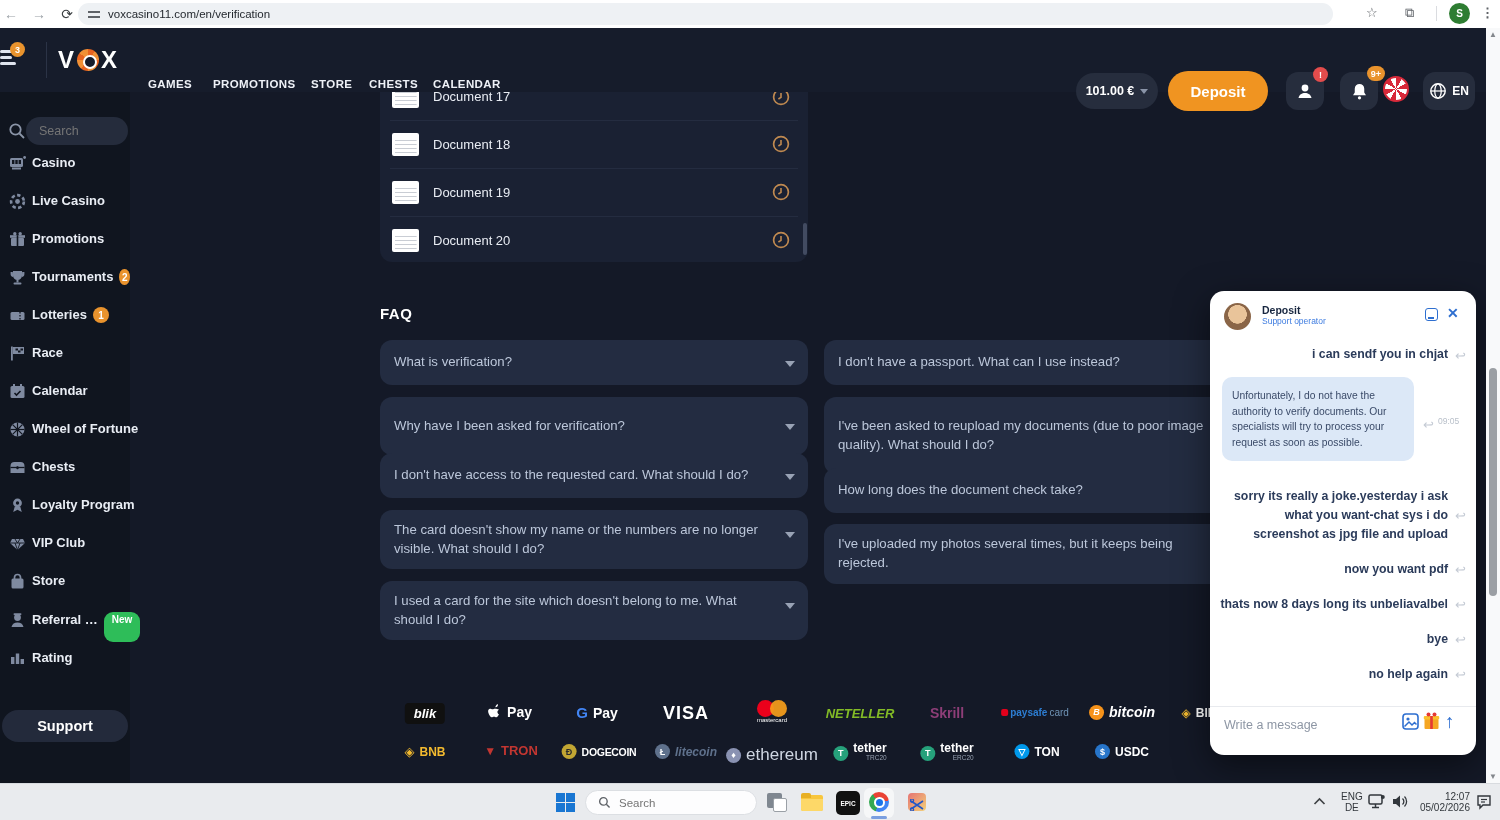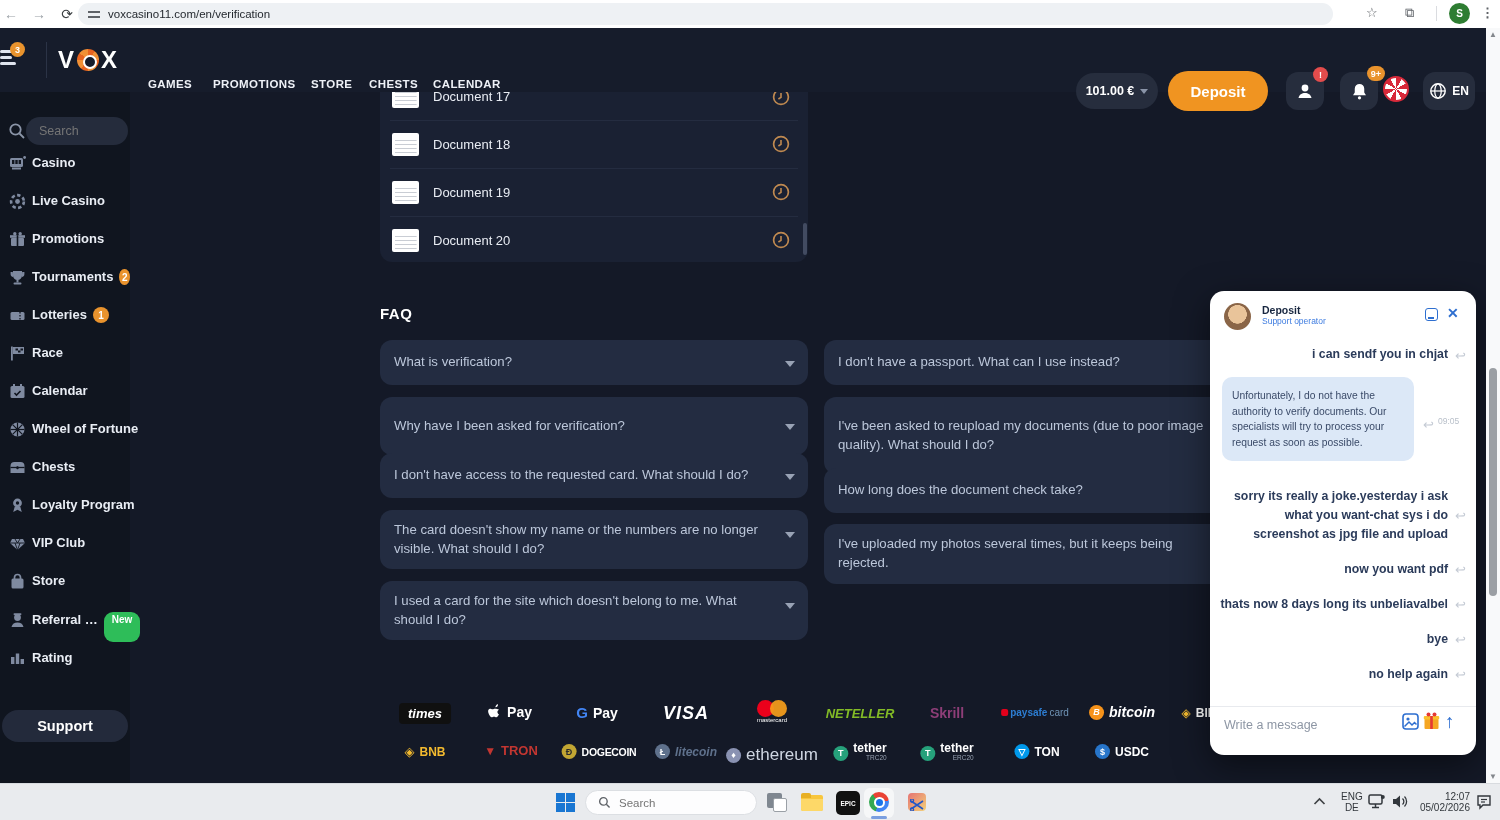--- a/index.html
+++ b/index.html
@@ -388,35 +388,35 @@
   <div class="faq-card abs" style="left:824px;top:468px;height:45px">
     <span>How long does the document check take?</span>
       <span class="faq-chevron"></span>
   </div>
   <div class="faq-card abs" style="left:824px;top:524px;height:60px">
     <span>I've uploaded my photos several times, but it keeps being rejected.</span>
       <span class="faq-chevron"></span>
   </div>
 
   <div class="pay" style="left:425px;top:703px">
-    <span style="background:#101010;color:#fff;font-weight:bold;font-style:italic;font-size:13px;padding:3px 9px;border-radius:4px">times</span>
+    <span style="background:#101010;color:#fff;font-weight:bold;font-style:italic;font-size:13px;padding:3px 9px;border-radius:4px">blik</span>
   </div>
   <div class="pay" style="left:510px;top:704px">
     <svg width="14" height="16" viewBox="0 0 16 18">
         <path d="M8 5.2c-.9 0-2 .7-2.8.7-.9 0-2-.7-3.1-.7C.7 5.2-1 7.5 1 11.6c.8 1.6 1.9 3.4 3.2 3.4 1 0 1.3-.6 2.6-.6s1.6.6 2.6.6c1.3 0 2.4-1.8 3.1-3.4-2.3-1.1-2.4-4.3 0-5.3C11.6 5.5 9.1 5.2 8 5.2z" fill="#fff"></path>
         <path d="M9.4 1.2c.4-.5 1.3-1 2-1 .1.9-.3 1.8-.8 2.5-.5.6-1.4 1.1-2.2 1-.1-.8.4-1.8 1-2.5z" fill="#fff"></path>
       </svg>
     <span style="color:#fff;font-size:14px;font-weight:bold">Pay</span>
   </div>
   <div class="pay" style="left:597px;top:704px">
     <span style="color:#4285f4;font-size:15px;font-weight:bold">G</span>
     <span style="color:#fff;font-size:14px;font-weight:bold">Pay</span>
   </div>
   <div class="pay" style="left:686px;top:703px">
-    <span style="color:#fff;font-size:18px;font-weight:900;font-style:italic;letter-spacing:1px">VISA</span>
+    <span style="color:#fff;font-size:18px;font-weight:900;letter-spacing:1px">VISA</span>
   </div>
   <div class="pay" style="left:772px;top:700px;flex-direction:column;gap:0">
     <span style="position:relative;width:30px;height:17px">
       <span style="position:absolute;left:0;width:17px;height:17px;border-radius:50%;background:#eb001b"></span>
       <span style="position:absolute;right:0;width:17px;height:17px;border-radius:50%;background:#f79e1b;opacity:.92"></span>
     </span>
     <span style="color:#fff;font-size:6px">mastercard</span>
   </div>
   <div class="pay" style="left:860px;top:706px">
     <span style="color:#83bb26;font-size:13px;font-weight:900;font-style:italic">NETELLER</span>

